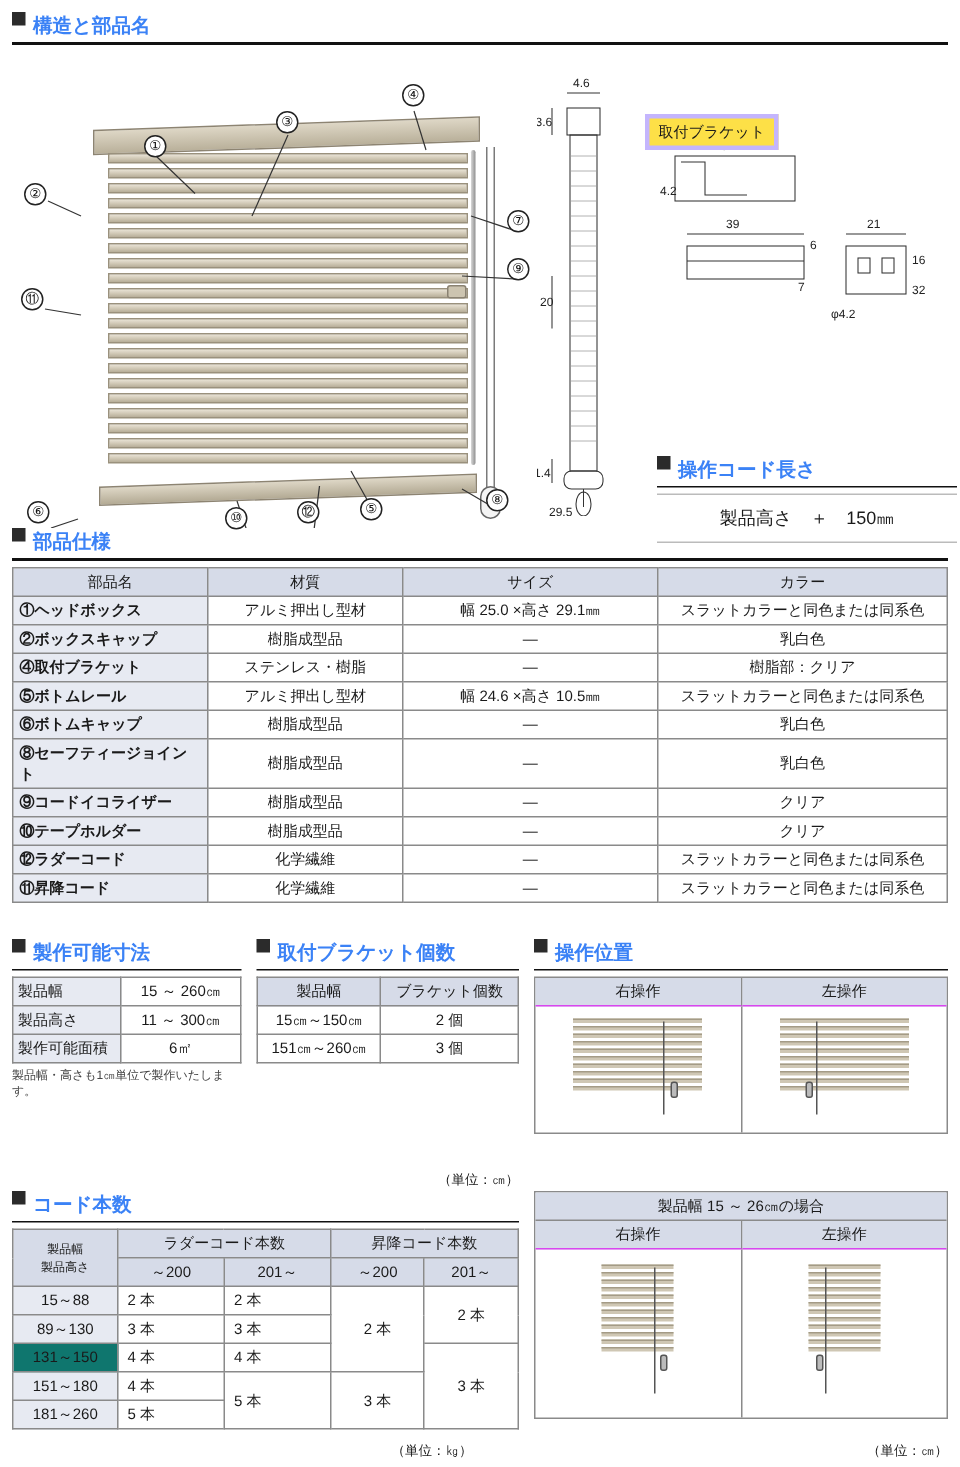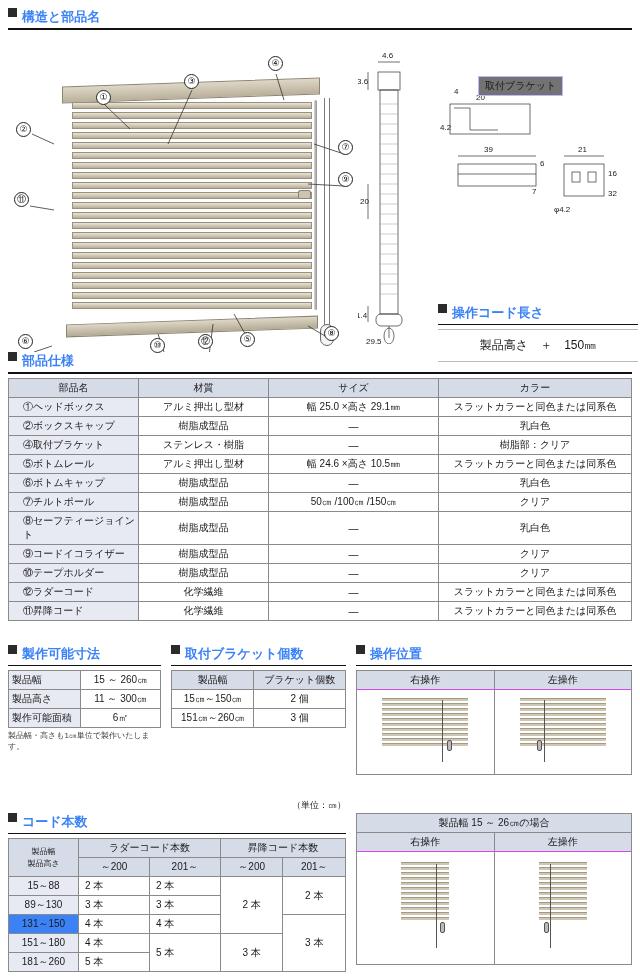--- a/index.html
+++ b/index.html
@@ -58,36 +58,36 @@
     border:1px solid #222; background:#fff;
     font-size:9px; line-height:13px; text-align:center; color:#111;
   }
 
   
   .tech { position:absolute; left:350px; top:10px; width:282px; height:300px; }
   .tech svg { display:block; }
 
   .bracket-box {
     position:absolute; left:422px; top:42px;
-    border:1px solid #c4b5fd; background:#737373;
-    font-size:10px; padding:2px 6px;margin-left:48px;
+    border:3px solid #c4b5fd; background:#fde047;
+    font-size:10px; padding:2px 6px;
   }
 
   
   .cordlen { position:absolute; left:430px; top:270px; width:200px; }
   .cordlen .row {
     border-top:1px solid #bbb; border-bottom:1px solid #bbb;
     padding:7px 4px; font-size:12px; text-align:center;
   }
 
   
   table { border-collapse: collapse; width:100%; font-size:10px; }
   th, td { border:1px solid #8a8a8a; padding:2px 3px; text-align:center; }
   th { background:#d6dbe8; font-weight:normal; }
-  .parts-table td.name { text-align:left; background:#e7eaf2; padding-left:14px; }
+  .parts-table td.name { text-align:left; background:#e7eaf2; padding-left:4px;font-weight:bold; }
   .parts-table td { height:16px; }
 
   .cols { display:flex; gap:10px; margin-top:24px; }
   .col-a { width:153px; }
   .col-b { width:175px; }
   .col-c { flex:1; }
 
   .mini td, .mini th { height:16px; }
   .note { font-size:8px; color:#444; margin-top:2px; }
   .unit { text-align:right; font-size:9px; margin-bottom:1px; }
@@ -307,26 +307,20 @@
           <td>幅 24.6 ×高さ 10.5㎜</td>
           <td>スラットカラーと同色または同系色</td>
         </tr>
       <tr>
           <td class="name">⑥ボトムキャップ</td>
           <td>樹脂成型品</td>
           <td>—</td>
           <td>乳白色</td>
         </tr>
       <tr>
-          <td class="name">⑦チルトポール</td>
-          <td>樹脂成型品</td>
-          <td>50㎝ /100㎝ /150㎝</td>
-          <td>クリア</td>
-        </tr>
-      <tr>
           <td class="name">⑧セーフティージョイント</td>
           <td>樹脂成型品</td>
           <td>—</td>
           <td>乳白色</td>
         </tr>
       <tr>
           <td class="name">⑨コードイコライザー</td>
           <td>樹脂成型品</td>
           <td>—</td>
           <td>クリア</td>
@@ -478,21 +472,21 @@
           <td style="text-align:left;padding-left:6px">2 本</td>
           <td rowspan="3">2 本</td>
           <td rowspan="2">2 本</td>
         </tr>
         <tr>
           <td style="background:#e7eaf2">89～130</td>
           <td style="text-align:left;padding-left:6px">3 本</td>
           <td style="text-align:left;padding-left:6px">3 本</td>
         </tr>
         <tr>
-          <td style="background:#3b82f6">131～150</td>
+          <td style="background:#0f766e">131～150</td>
           <td style="text-align:left;padding-left:6px">4 本</td>
           <td style="text-align:left;padding-left:6px">4 本</td>
           <td rowspan="3">3 本</td>
         </tr>
         <tr>
           <td style="background:#e7eaf2">151～180</td>
           <td style="text-align:left;padding-left:6px">4 本</td>
           <td rowspan="2" style="text-align:left;padding-left:6px">5 本</td>
           <td rowspan="2">3 本</td>
         </tr>

